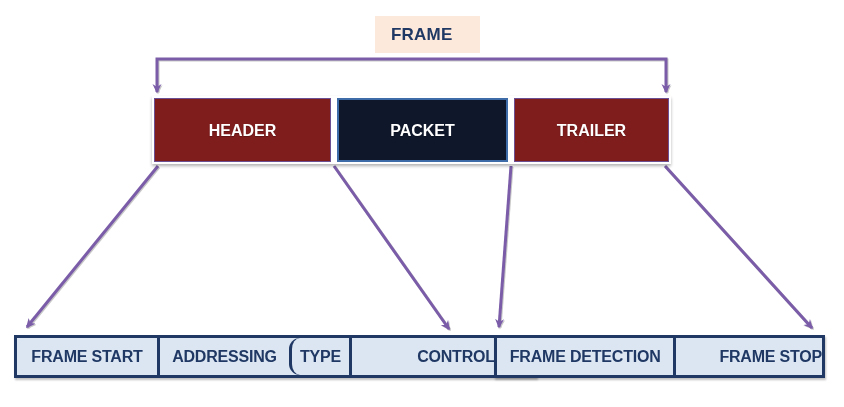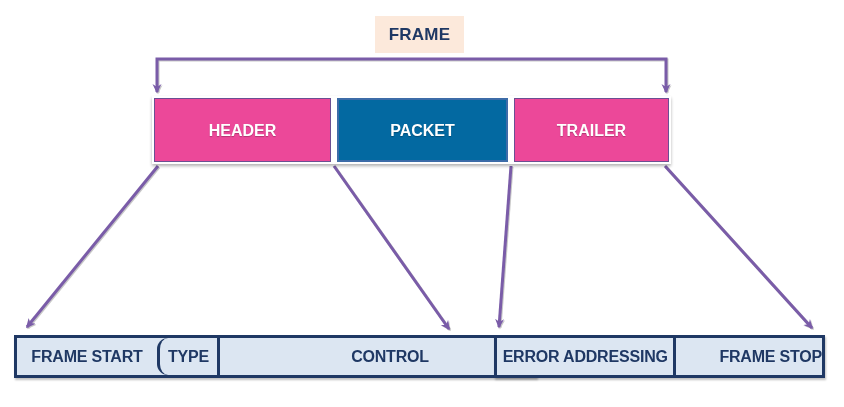--- a/index.html
+++ b/index.html
@@ -9,38 +9,38 @@
     background:#ffffff;
     font-family:"Liberation Sans", sans-serif;
     overflow:hidden;
   }
   .arrows-svg{position:absolute;left:0;top:0;width:844px;height:407px;
     filter:drop-shadow(1px 1.5px 0.5px rgba(130,130,130,0.45));}
   
   .frame-label{
     position:absolute;left:375px;top:16px;width:89px;height:37px;
     background:#FCE9DB;
-    display:flex;align-items:center;justify-content:center;
-    color:#1F3864;font-weight:bold;font-size:17px;letter-spacing:0.2px;
+    display:flex;align-items:center;justify-content:flex-start;
+    color:#1F3864;font-weight:bold;font-size:17px;letter-spacing:0.2px;padding-left:16px;
   }
   
   .frame-row{
     position:absolute;left:152px;top:96px;width:519px;height:68px;
     background:#ffffff;
     box-shadow:0 2px 3px rgba(0,0,0,0.30);
     display:flex;gap:6px;padding:2px;box-sizing:border-box;
     align-items:stretch;
   }
   .sec{
     display:flex;flex-direction:column;align-items:center;justify-content:center;
     color:#ffffff;font-weight:bold;font-size:16px;line-height:19px;
     text-shadow:0 1px 1px rgba(0,0,0,0.25);
   }
-  .sec.purple{background:#ec4899;border:1px solid #6B4F92;}
-  .sec.blue{background:#0369a1;border:2px solid #3D6CA8;}
+  .sec.purple{background:#7f1d1d;border:1px solid #6B4F92;}
+  .sec.blue{background:#0f172a;border:2px solid #3D6CA8;}
   .sec-header{width:175px;}
   .sec-packet{width:167px;}
   .sec-trailer{flex:1;}
   
   .fields{
     position:absolute;top:335px;height:43px;
     display:flex;background:#DCE6F2;
     border:3px solid #1F3864;box-sizing:border-box;
     box-shadow:1px 2px 2px rgba(0,0,0,0.25);
   }
@@ -93,22 +93,23 @@
     <div class="sec blue sec-packet">
       <span>PACKET</span>
     </div>
     <div class="sec purple sec-trailer">
       <span>TRAILER</span>
     </div>
   </div>
 
   <div class="fields fields-left">
     <div class="cell w-framestart">FRAME START</div>
+    <div class="cell w-addressing">ADDRESSING</div>
     <div class="cell w-type">TYPE</div>
     <div class="cell w-control">CONTROL</div>
   </div>
 
   <div class="fields fields-right">
-    <div class="cell w-errordetection">ERROR ADDRESSING</div>
+    <div class="cell w-errordetection">FRAME DETECTION</div>
     <div class="cell w-framestop">FRAME STOP</div>
   </div>
 
 </div>
 
 </body></html>

